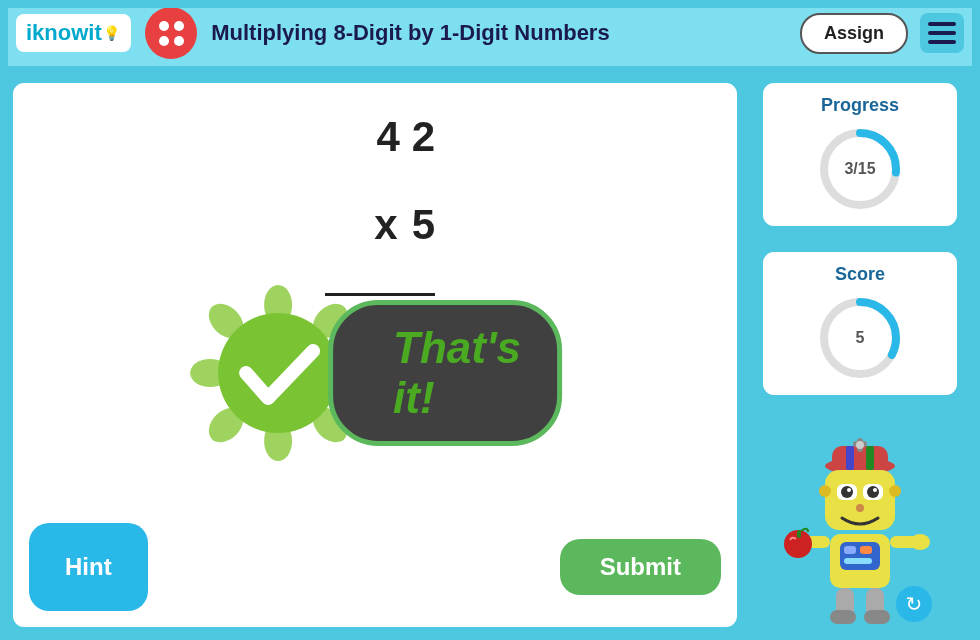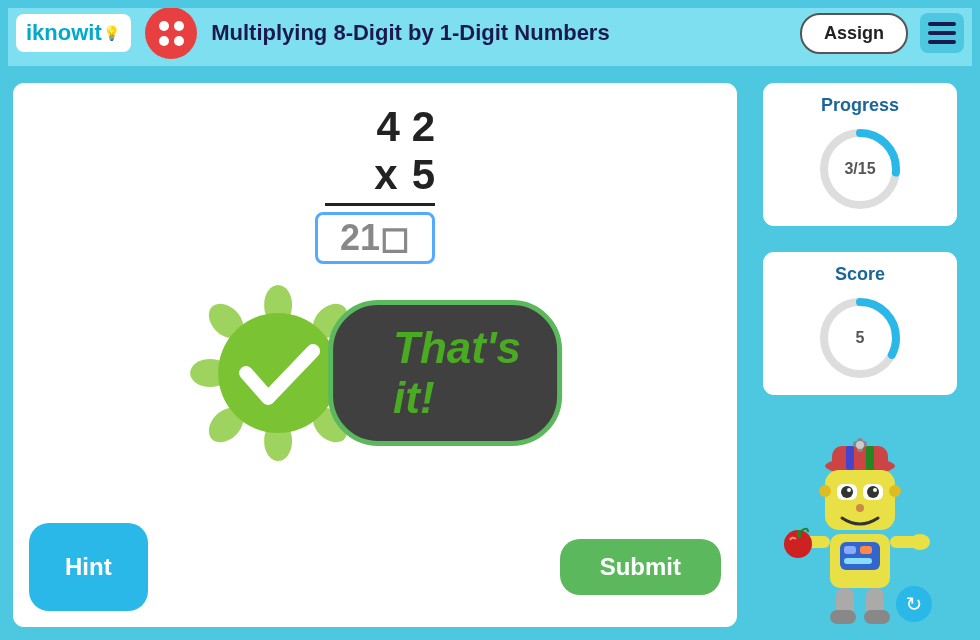--- a/index.html
+++ b/index.html
@@ -120,25 +120,27 @@
       justify-content: flex-start;
       padding: 20px;
       overflow: hidden;
     }
 
     
     .math-problem {
       display: flex;
       flex-direction: column;
       align-items: flex-end;
+      margin-top: 10px;
       font-size: 42px;
       font-weight: bold;
       color: #222;
       position: relative;
       z-index: 2;
+      gap: 40px;
     }
     .math-row {
       display: flex;
       align-items: center;
       gap: 10px;
     }
     .math-operator {
       font-size: 42px;
       margin-right: 4px;
     }

